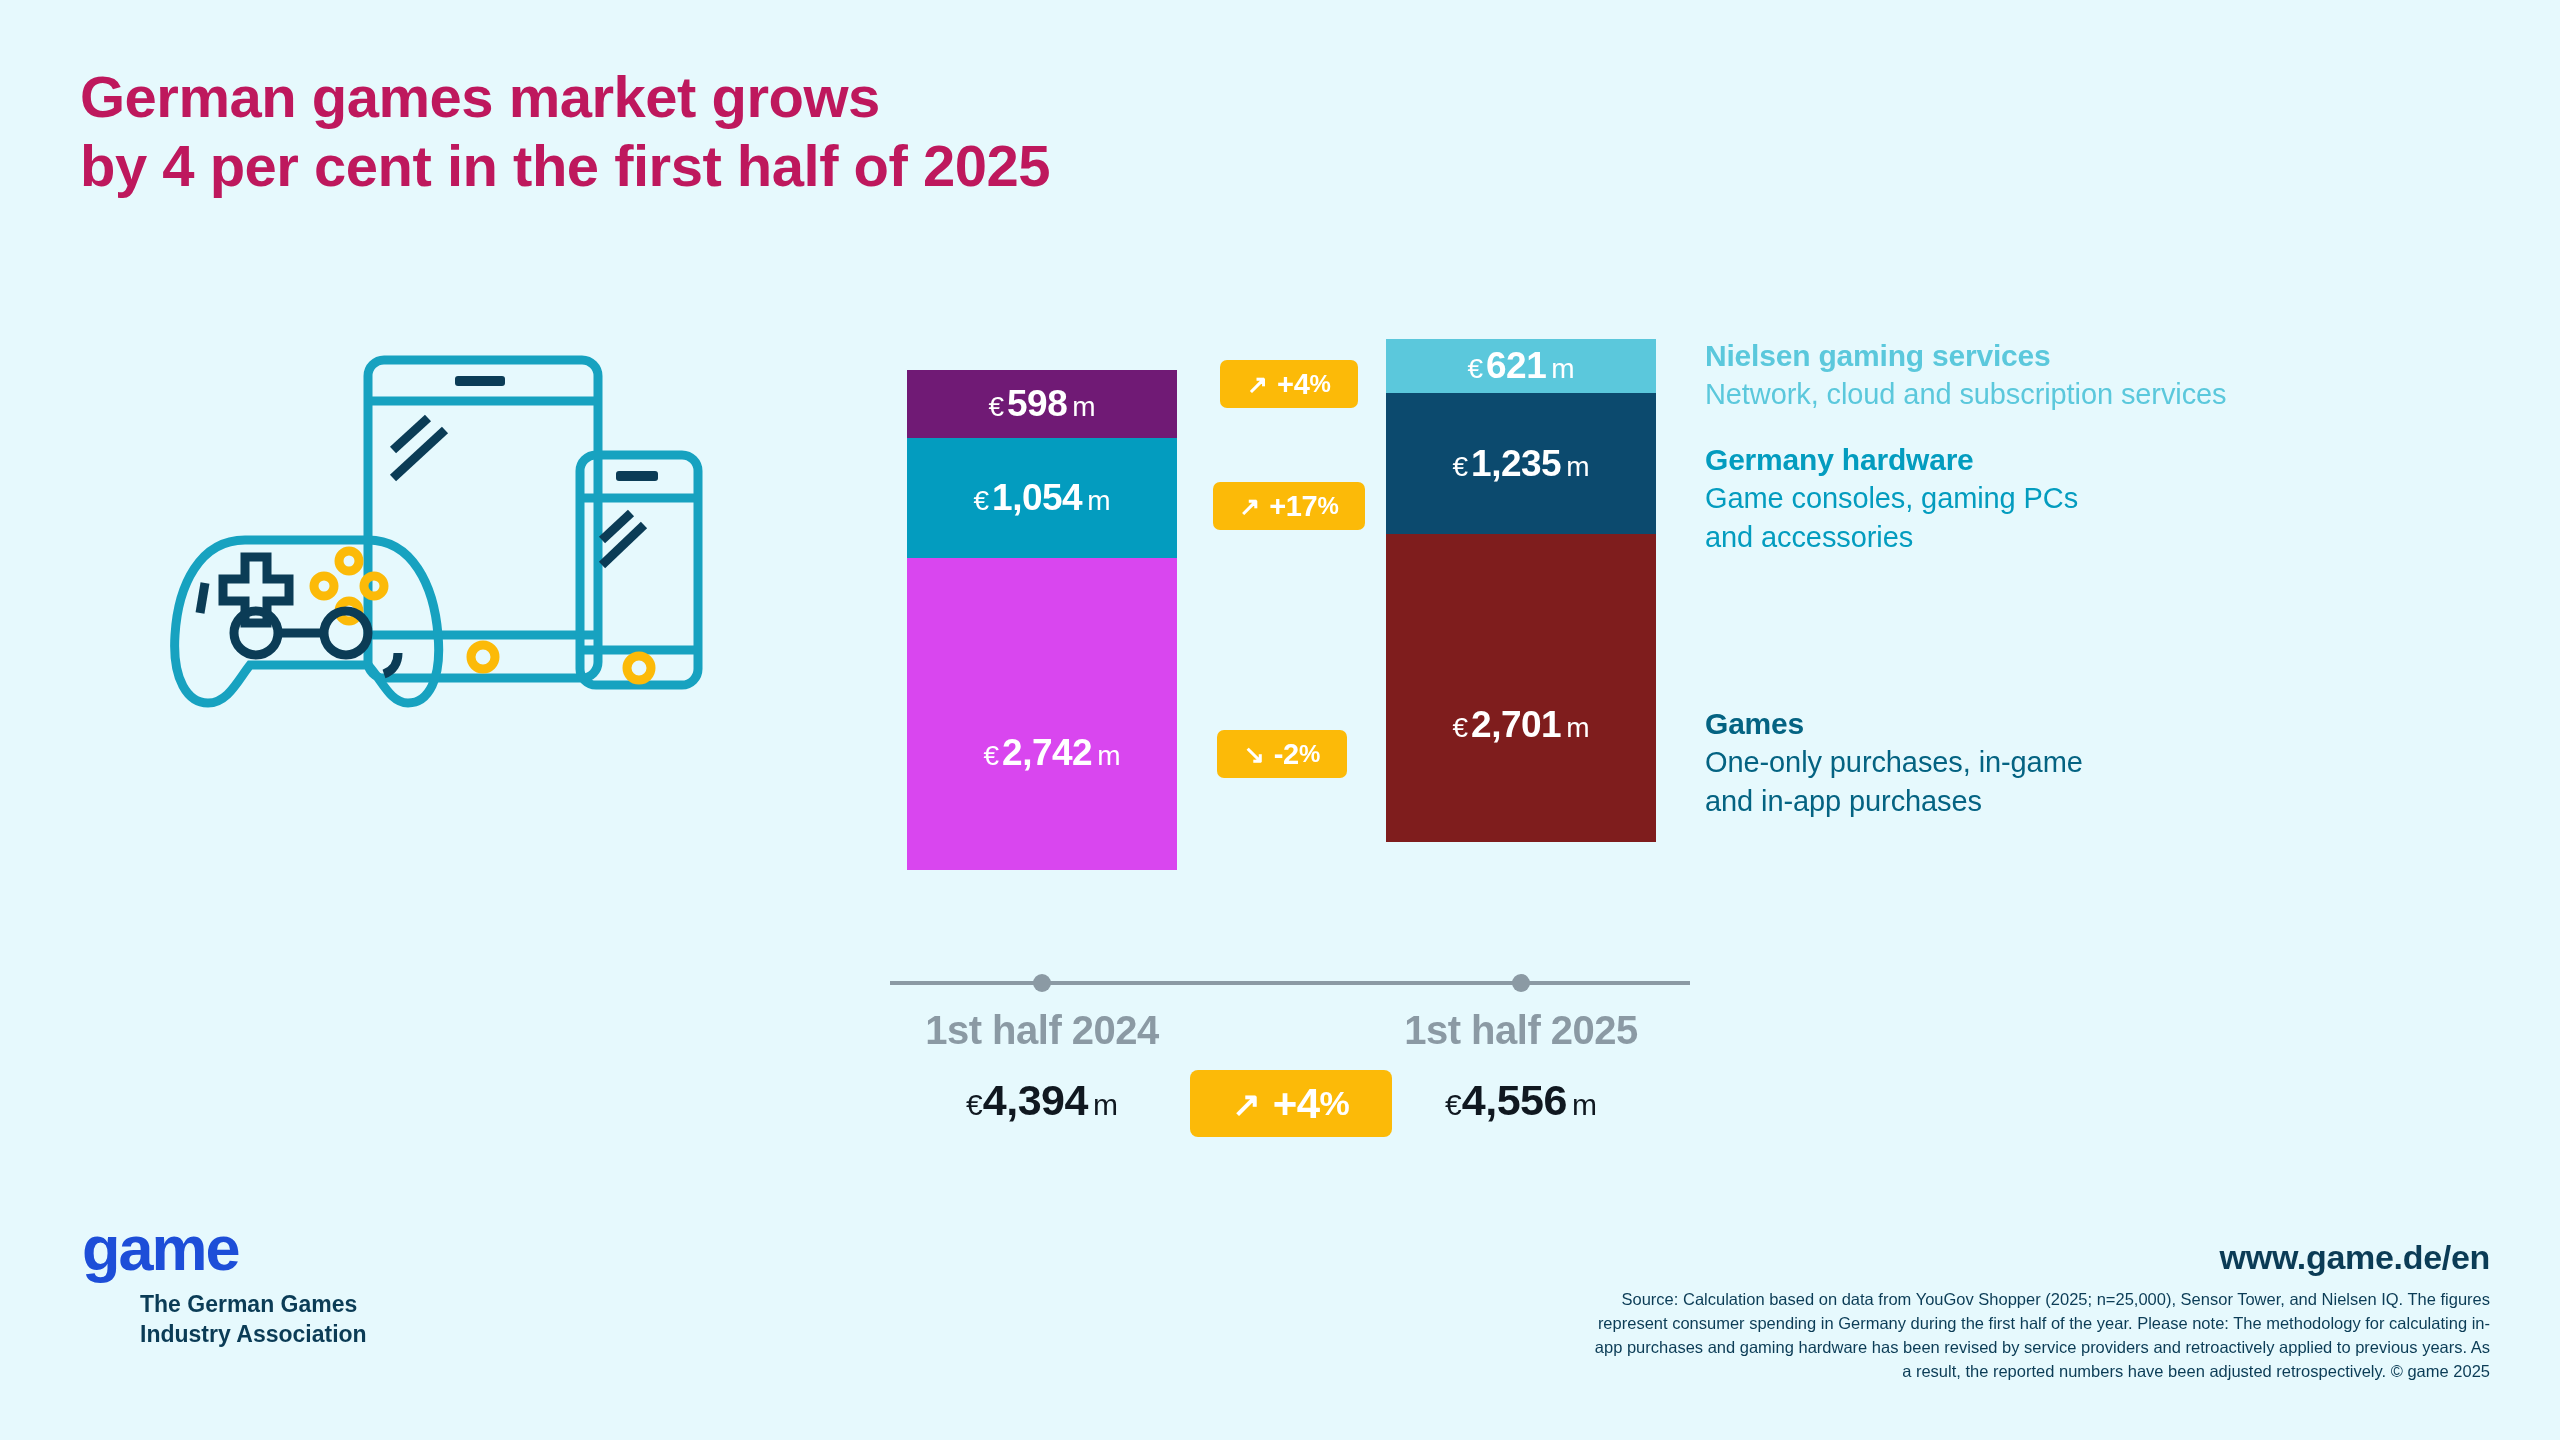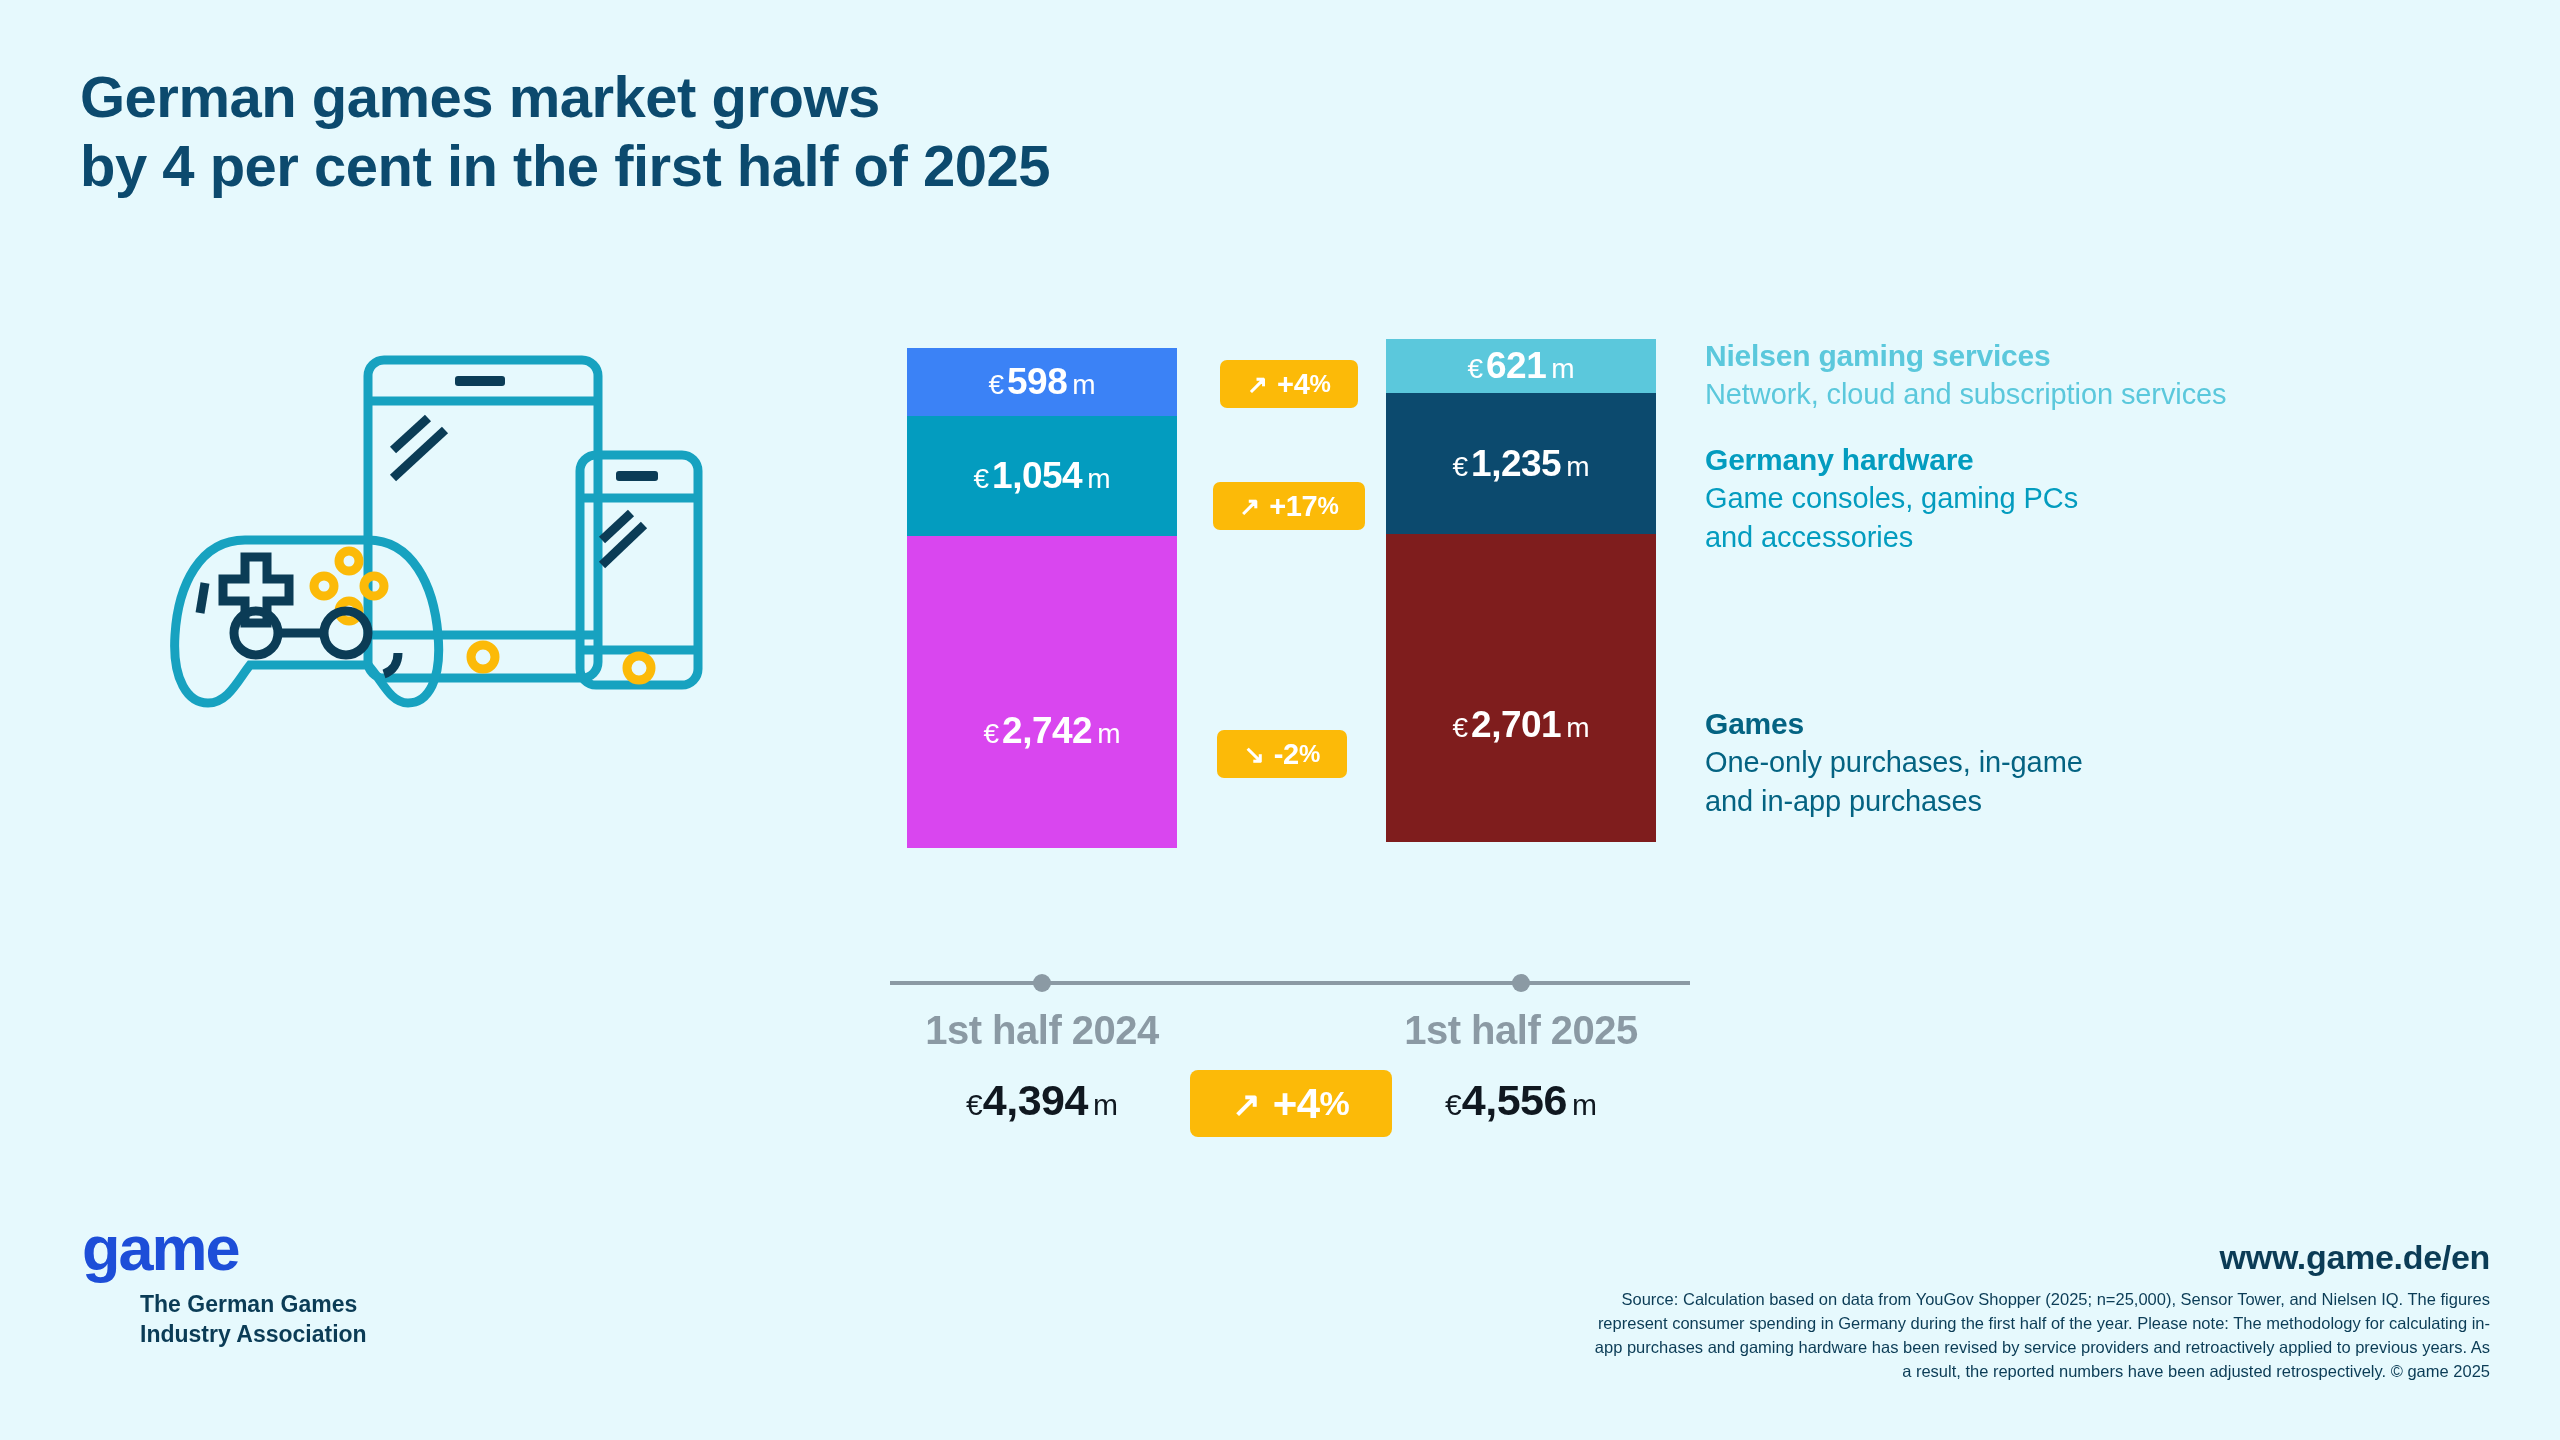--- a/index.html
+++ b/index.html
@@ -21,21 +21,21 @@
     position: absolute;
     left: 80px;
     top: 62px;
     width: 1400px;
   }
   #title-block .line {
     font-size: 58px;
     font-weight: bold;
     line-height: 1.19;
     letter-spacing: -0.5px;
-    color: #0c4a6e;
+    color: #be185d;
     white-space: nowrap;
   }
 
   
   #illustration {
     position: absolute;
     left: 150px;
     top: 335px;
     width: 570px;
     height: 380px;
@@ -312,21 +312,21 @@
       <circle cx="106" cy="298" r="22" fill="none" stroke="#0B3C56" stroke-width="9"></circle>
       <circle cx="196" cy="298" r="22" fill="none" stroke="#0B3C56" stroke-width="9"></circle>
       <line x1="128" y1="298" x2="174" y2="298" stroke="#0B3C56" stroke-width="9"></line>
     </g>
   </svg>
 </div>
 
 <div id="chart">
 
   <div class="bar-col" id="bar-col-2024">
-    <div class="seg online" style="height:68px; background:#3b82f6; margin-top:18px;">
+    <div class="seg online" style="height:68px; background:#701a75; margin-top:40px;">
       <span class="seg-label">
         <span class="cur">€</span><span class="num">598</span><span class="unit">m</span>
       </span>
     </div>
     <div class="seg hardware" style="height:120px; background:#039cbf;">
       <span class="seg-label">
         <span class="cur">€</span><span class="num">1,054</span><span class="unit">m</span>
       </span>
     </div>
     <div class="seg games" style="height:312px; background:#d946ef;padding-left:20px;">

